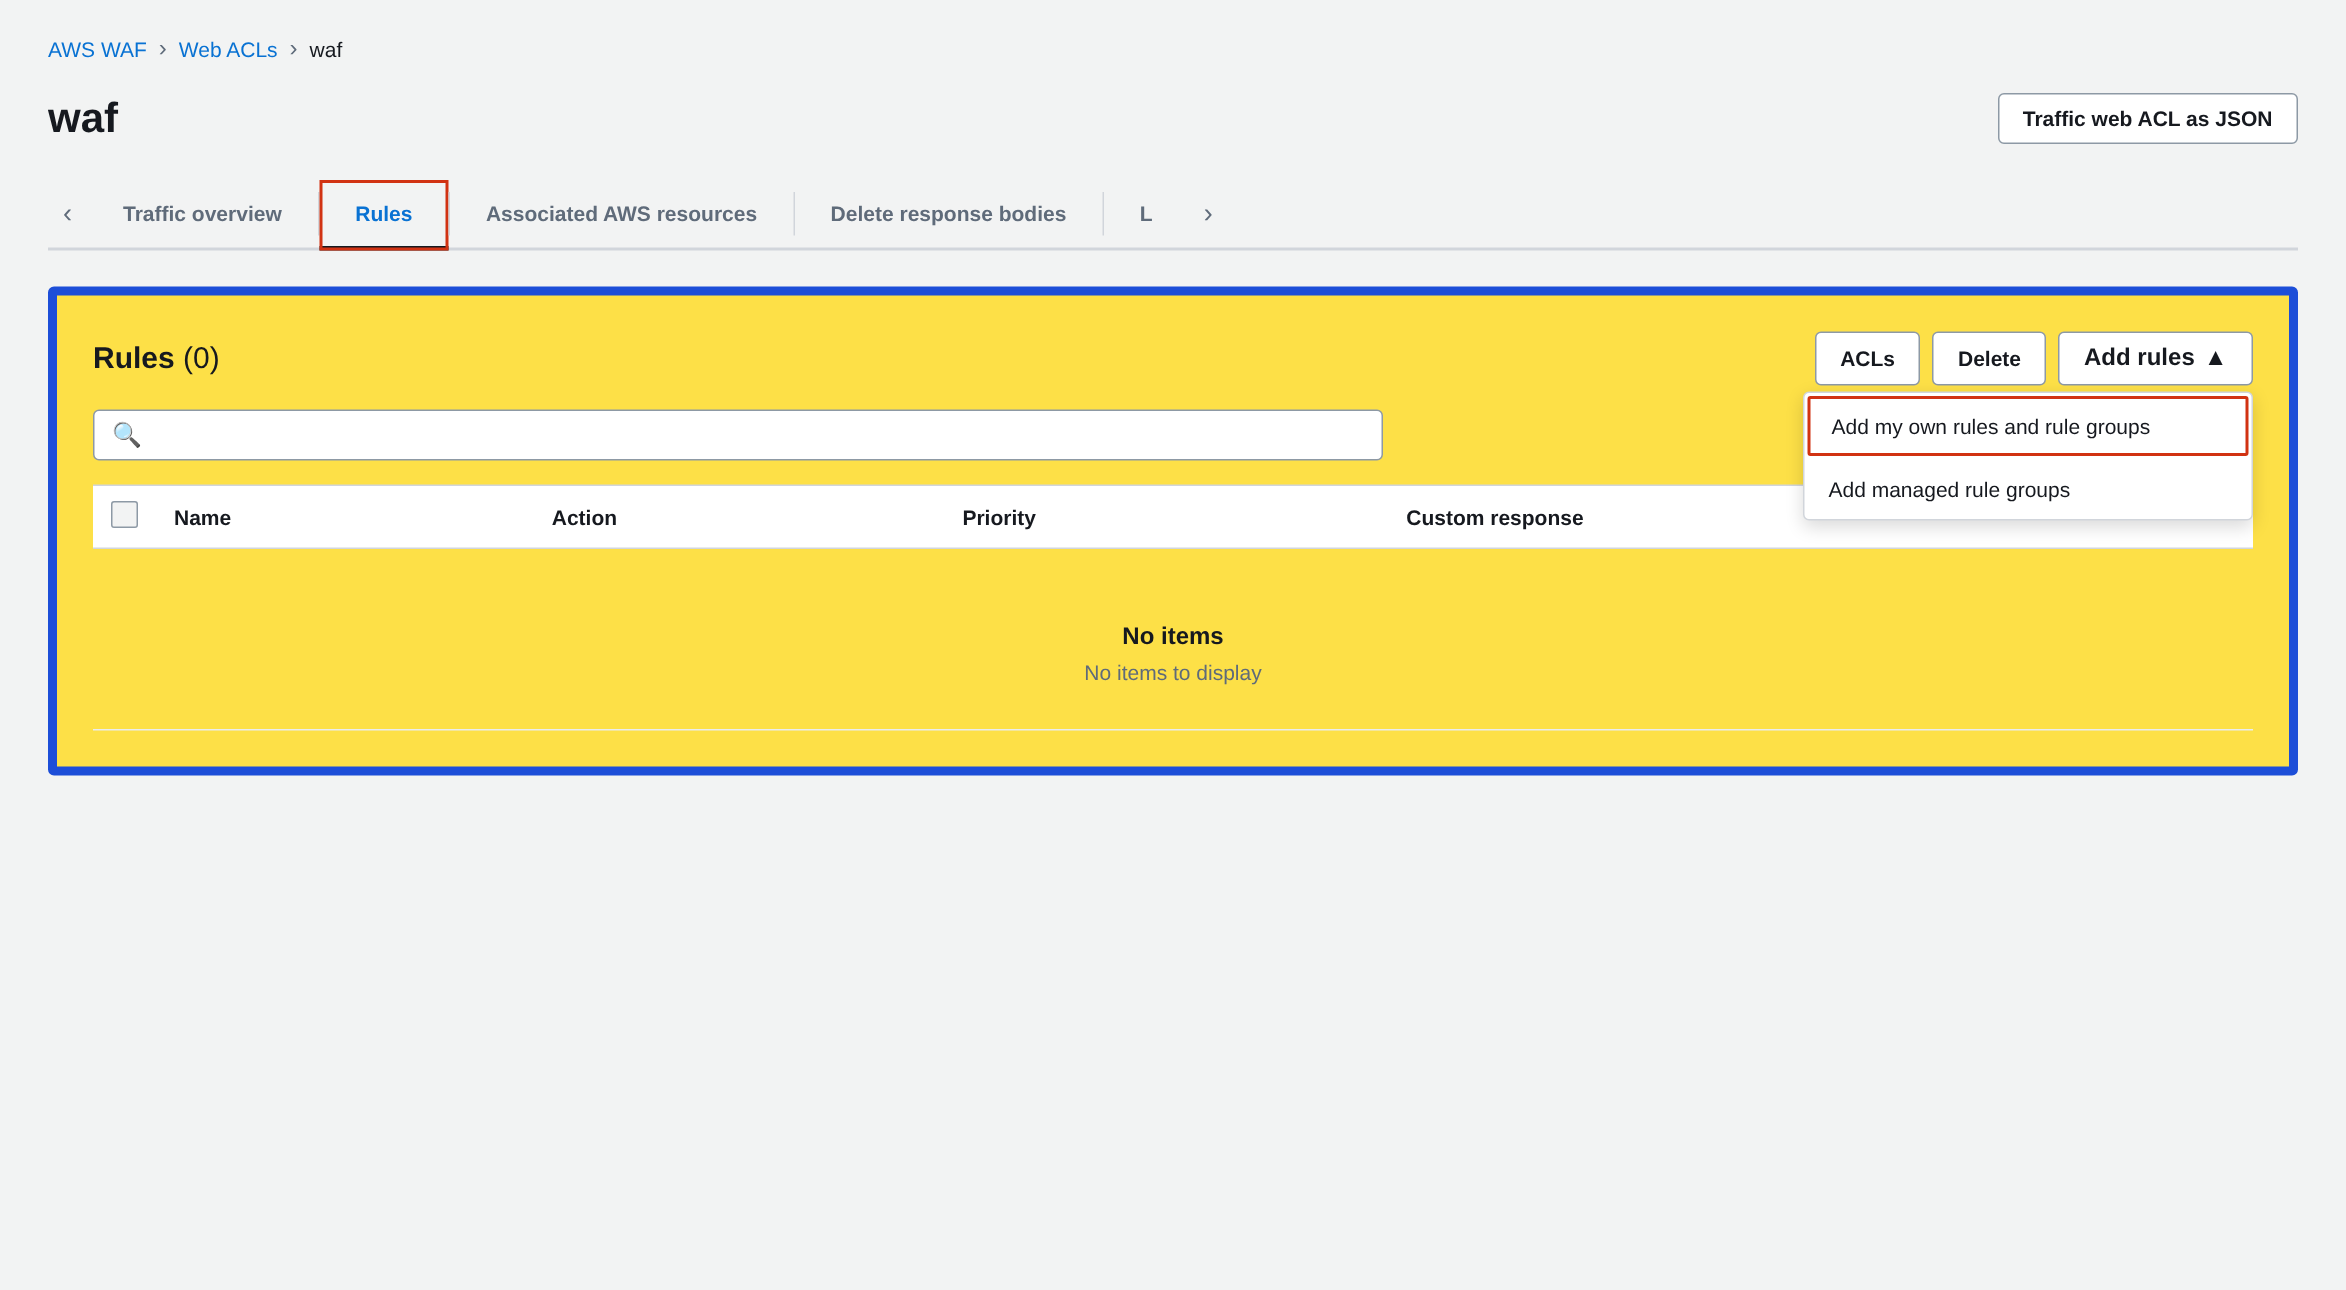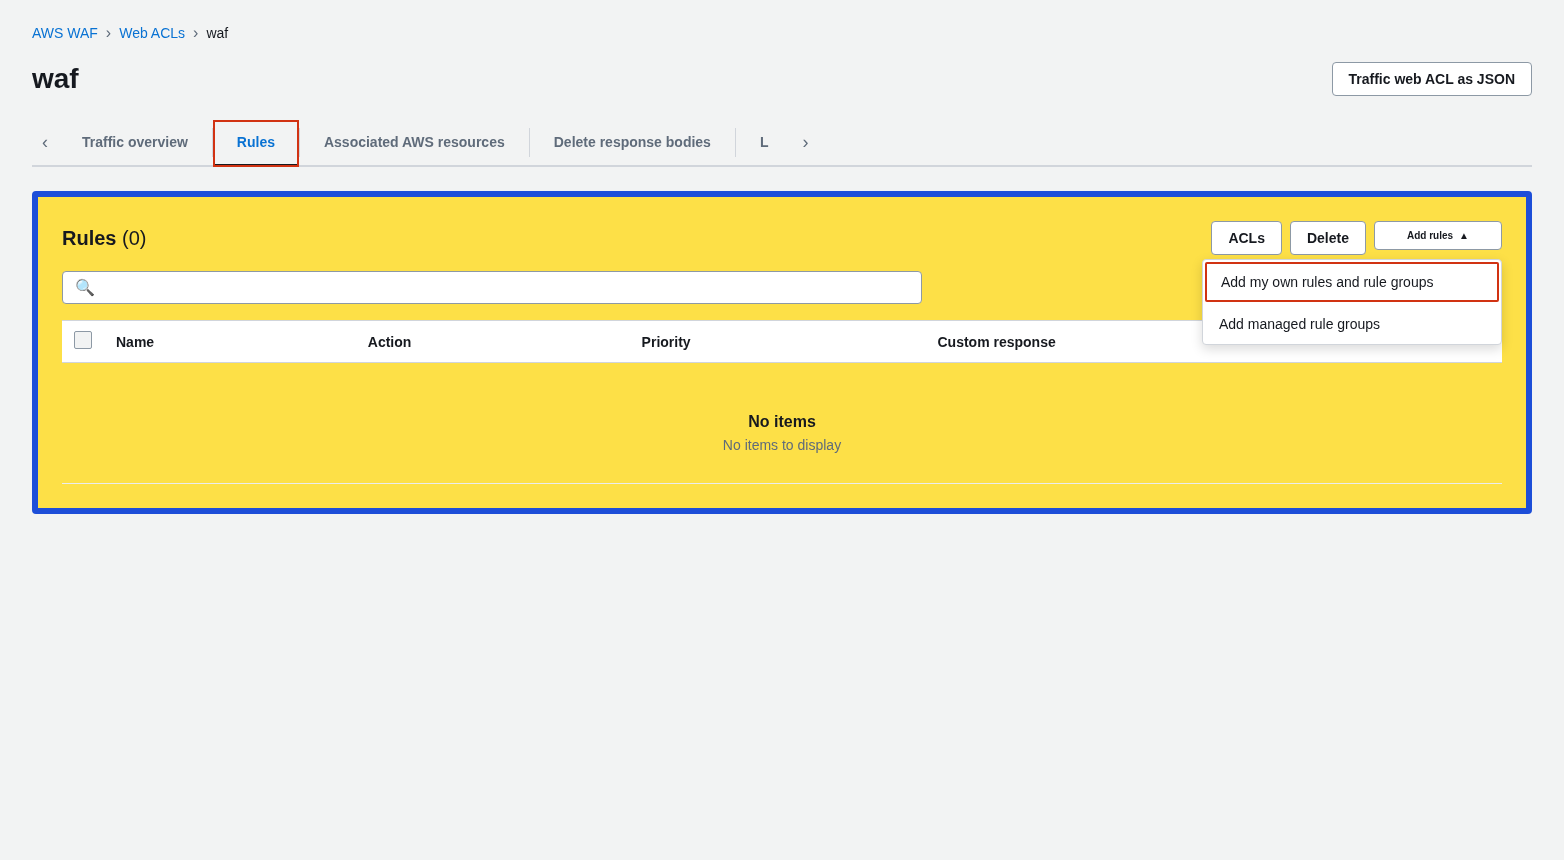--- a/index.html
+++ b/index.html
@@ -130,22 +130,22 @@
       padding: 8px 16px;
       font-size: 14px;
       font-weight: 700;
       color: #16191f;
       cursor: pointer;
     }
     .add-rules-btn {
       background: #fff;
       border: 1px solid #8d99a5;
       border-radius: 4px;
-      padding: 8px 32px;
-      font-size: 10px;
+      padding: 8px 16px;
+      font-size: 16px;
       font-weight: 700;
       color: #16191f;
       cursor: pointer;
       display: flex;
       align-items: center;
       gap: 6px;
     }
     
     .search-bar {
       display: flex;

